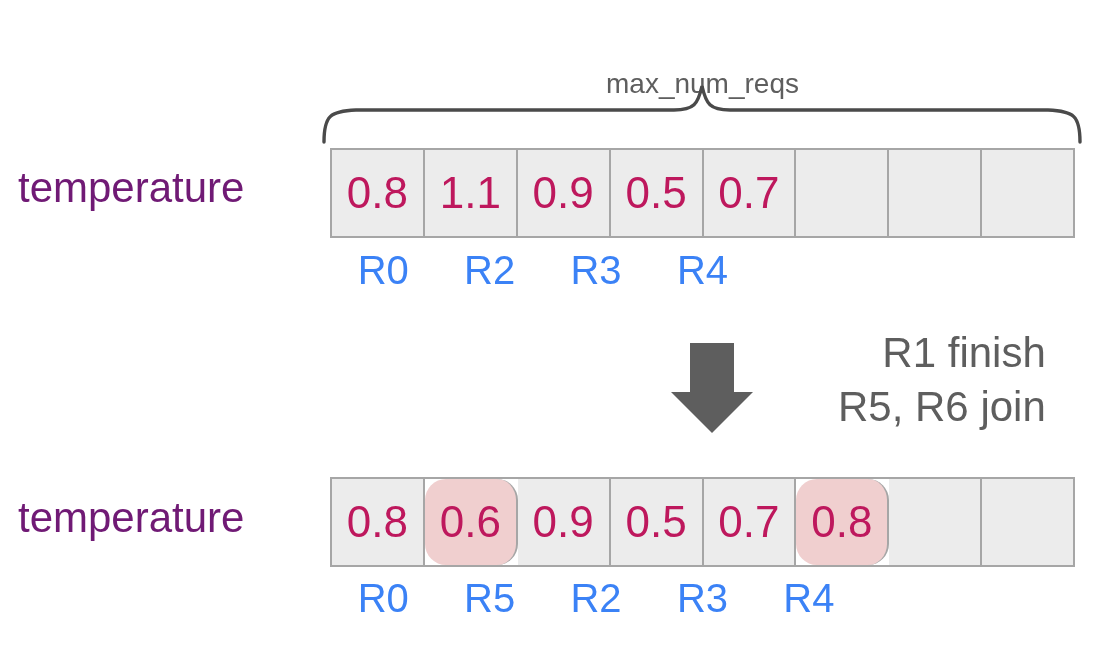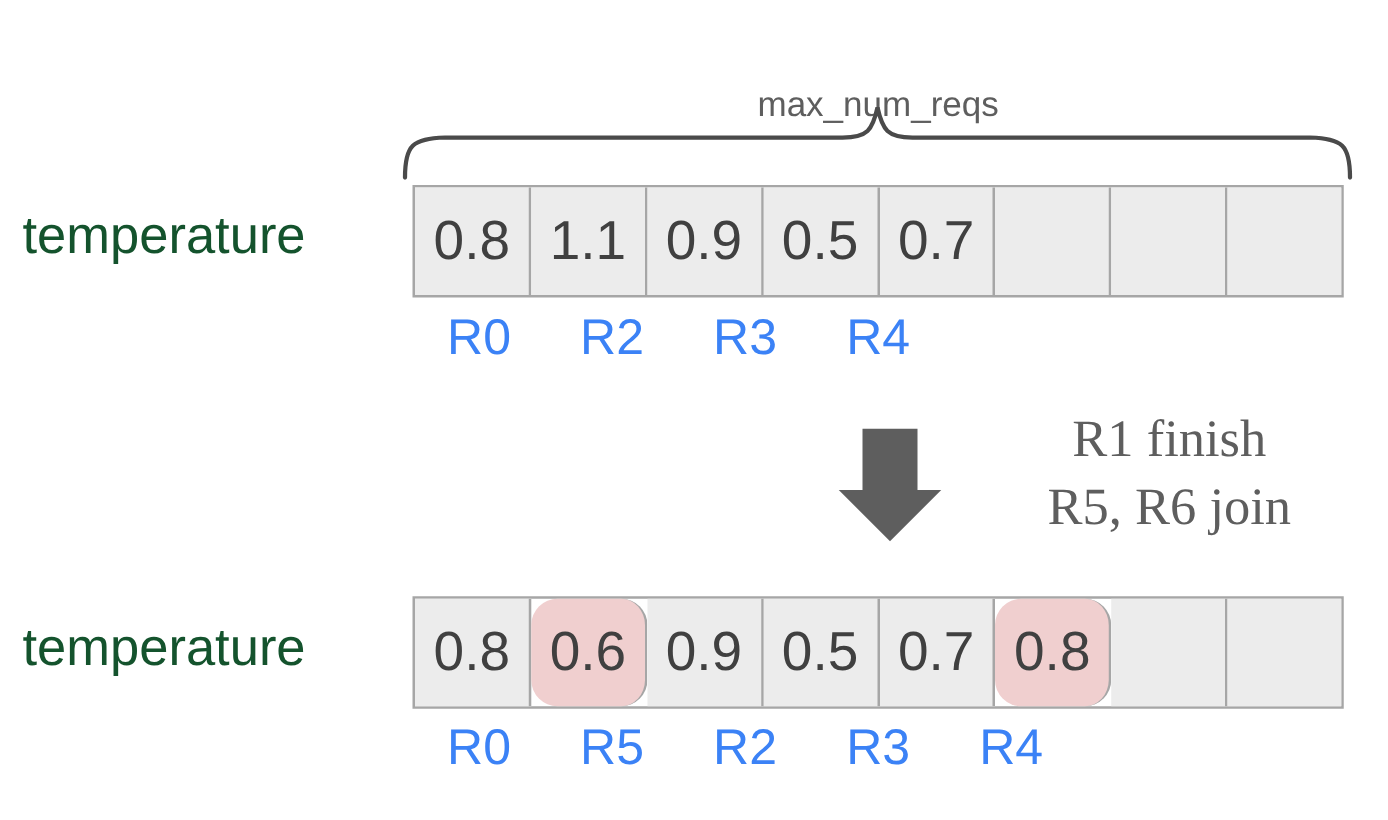--- a/index.html
+++ b/index.html
@@ -41,21 +41,21 @@
     left: 316px;
     top: 80px;
     width: 772px;
     height: 66px;
   }
 
   
   .row-label {
     position: absolute;
     font-size: 42px;
-    color: #14532d;
+    color: #701a75;
     white-space: nowrap;
     text-align: left;
   }
   .row-label.top  { left: 18px; top: 164px; }
   .row-label.bot  { left: 18px; top: 494px; }
 
   
   .array {
     position: absolute;
     left: 330px;
@@ -70,21 +70,21 @@
 
   .cell {
     flex: 1 1 0;
     box-sizing: border-box;
     border-right: 2px solid #a6a6a6;
     background: #ececec;
     display: flex;
     align-items: center;
     justify-content: center;
     font-size: 44px;
-    color: #404040;
+    color: #be185d;
     line-height: 1;
   }
   .cell:last-child { border-right: none; }
   .cell.hl { background: #f0cfcf; border-radius: 21px; }
 
   
   .ticks {
     position: absolute;
     left: 330px;
     width: 745px;
@@ -113,21 +113,21 @@
   
   .note {
     position: absolute;
     left: 838px;
     top: 326px;
     font-size: 42px;
     color: #5e5e5e;
     line-height: 1.28;
     white-space: nowrap;
   }
-  .note div { text-align: center; font-family: Liberation Serif, serif; }
+  .note div { text-align: right; }
 </style>
 </head>
 <body>
 
 <div class="stage">
 
   <div class="bracket-label">max_num_reqs</div>
 
   <svg class="bracket-svg" viewBox="0 0 772 66">
     <path d="M8,62 C8,36 14,31 40,30 L358,30 C378,30 382,24 386,6 C390,24 394,30 414,30 L732,30 C758,31 764,36 764,62" fill="none" stroke="#4a4a4a" stroke-width="3.4" stroke-linecap="round"></path>

